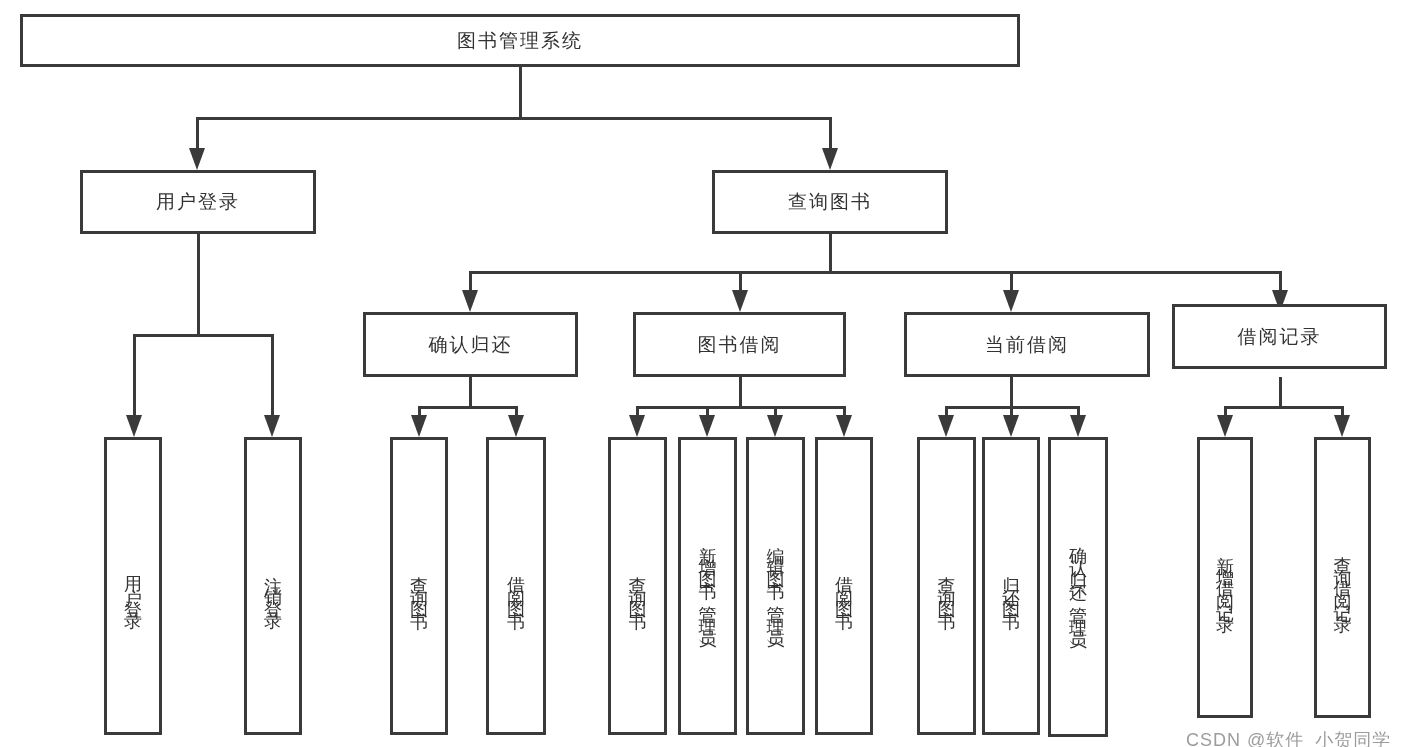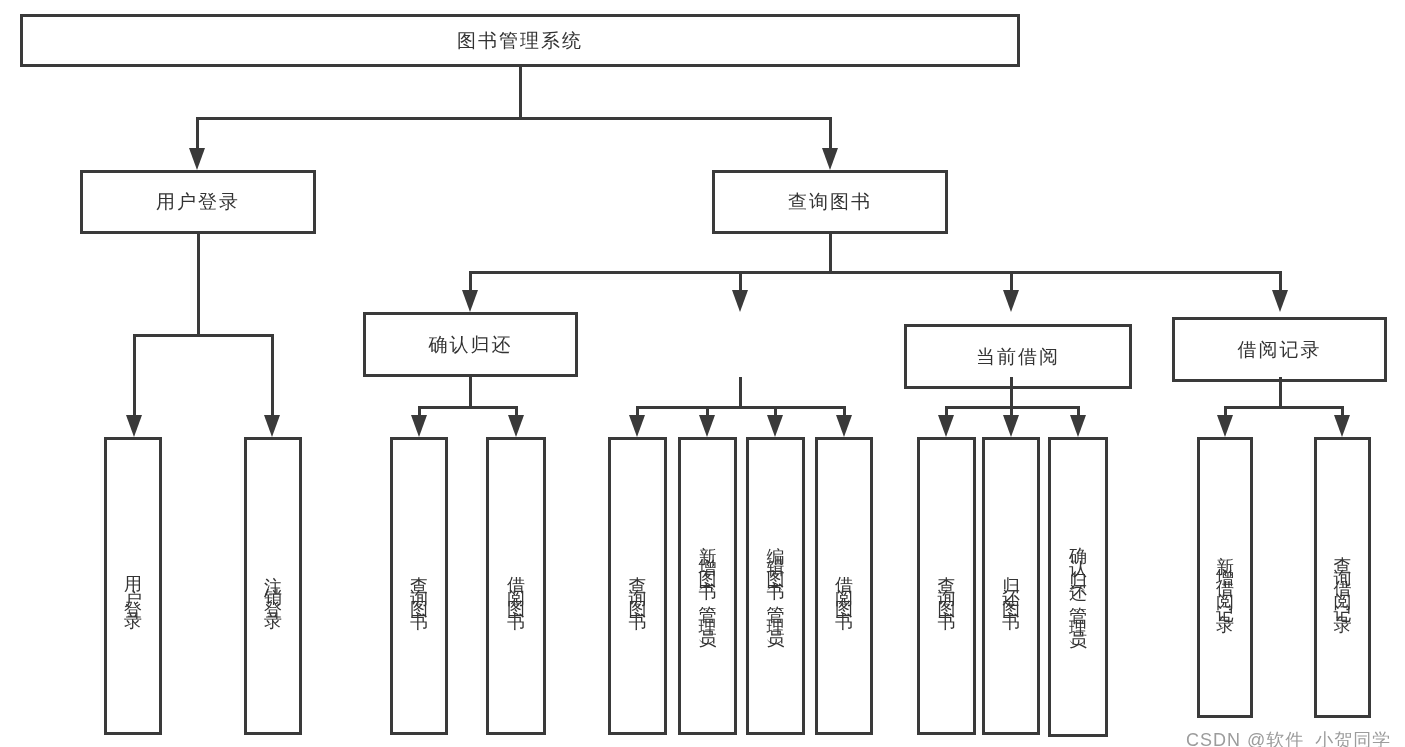--- a/index.html
+++ b/index.html
@@ -70,22 +70,23 @@
   <div class="vline" style="left:469px;top:271px;height:21px"></div>
   <div class="arrow" style="left:462px;top:290px"></div>
   <div class="vline" style="left:739px;top:271px;height:21px"></div>
   <div class="arrow" style="left:732px;top:290px"></div>
   <div class="vline" style="left:1010px;top:271px;height:21px"></div>
   <div class="arrow" style="left:1003px;top:290px"></div>
   <div class="vline" style="left:1279px;top:271px;height:21px"></div>
   <div class="arrow" style="left:1272px;top:290px"></div>
 
   <div class="node" style="left:363px;top:312px;width:215px;height:65px">确认归还</div>
-  <div class="node" style="left:904px;top:324px;width:228px;height:65px">当前借阅</div>
-  <div class="node" style="left:1172px;top:317px;width:215px;height:65px">借阅记录</div>
+  <div class="node" style="left:633px;top:312px;width:213px;height:65px">图书借阅</div>
+  <div class="node" style="left:904px;top:312px;width:246px;height:65px">当前借阅</div>
+  <div class="node" style="left:1172px;top:304px;width:215px;height:65px">借阅记录</div>
 
   <div class="vline" style="left:469px;top:377px;height:32px"></div>
   <div class="vline" style="left:739px;top:377px;height:32px"></div>
   <div class="vline" style="left:1010px;top:377px;height:32px"></div>
   <div class="vline" style="left:1279px;top:377px;height:32px"></div>
 
   <div class="hline" style="left:418px;top:406px;width:100px"></div>
   <div class="hline" style="left:636px;top:406px;width:210px"></div>
   <div class="hline" style="left:945px;top:406px;width:135px"></div>
   <div class="hline" style="left:1224px;top:406px;width:120px"></div>

